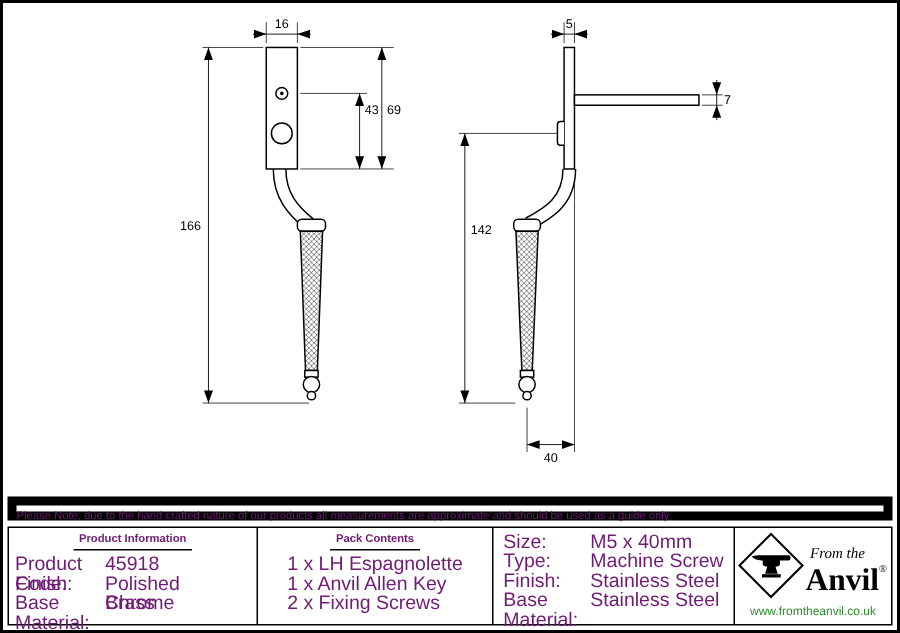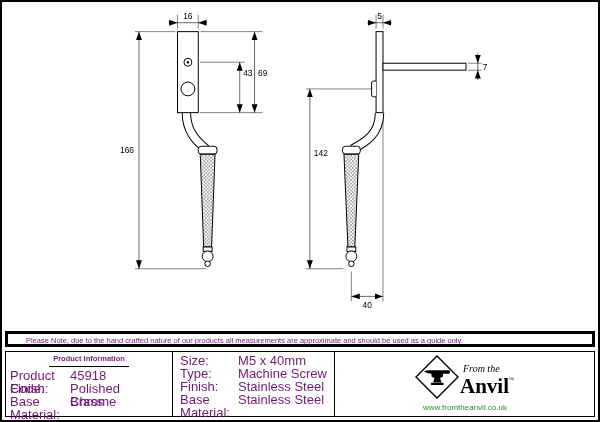--- a/index.html
+++ b/index.html
@@ -11,22 +11,22 @@
   .drawing { display:block; width:596px; height:326px; }
   svg text { font-family:"Liberation Sans", sans-serif; font-size:8.5px; fill:#000; }
   .ext line { stroke:#000; stroke-width:0.5; }
   .dim line { stroke:#000; stroke-width:0.6; }
   .part { fill:#fff; stroke:#000; stroke-width:1; }
   .tube-o { fill:none; stroke:#000; stroke-width:9.5; }
   .tube-i { fill:none; stroke:#fff; stroke-width:7.5; }
 
   .note {
     position:absolute; left:3px; right:3px; top:329px; height:16px;
-    border:3px solid #000000; box-sizing:border-box;
-    font-size:7.5px; line-height:14px; padding-left:18px;
+    border:6px solid #000000; box-sizing:border-box;
+    font-size:7.5px; line-height:14px; padding-left:0;
     background:#fff;
   }
   .tbl {
     position:absolute; left:3px; right:3px; top:349px; bottom:3px;
     border:1px solid #000; box-sizing:border-box; display:flex; background:#fff;
   }
   .col { border-right:1px solid #000; box-sizing:border-box; display:flex; flex-direction:column;align-items:center; }
   .col:last-child { border-right:none; }
   .col-pi { width:167px; }
   .col-pc { width:158px; }
@@ -154,20 +154,28 @@
           <span class="lbl">Finish:</span>
           <span class="val">Polished Chrome</span>
         </div>
         <div class="row">
           <span class="lbl">Base Material:</span>
           <span class="val">Brass</span>
         </div>
       </div>
     </section>
 
+    <section class="col col-pc">
+      <div class="hdr">Pack Contents</div>
+      <div class="bdy">
+        <div class="itm">1 x LH Espagnolette</div>
+        <div class="itm">1 x Anvil Allen Key</div>
+        <div class="itm">2 x Fixing Screws</div>
+      </div>
+    </section>
 
     <section class="col col-fs">
       <div class="bdy">
         <div class="row">
           <span class="lbl">Size:</span>
           <span class="val">M5 x 40mm</span>
         </div>
         <div class="row">
           <span class="lbl">Type:</span>
           <span class="val">Machine Screw</span>

